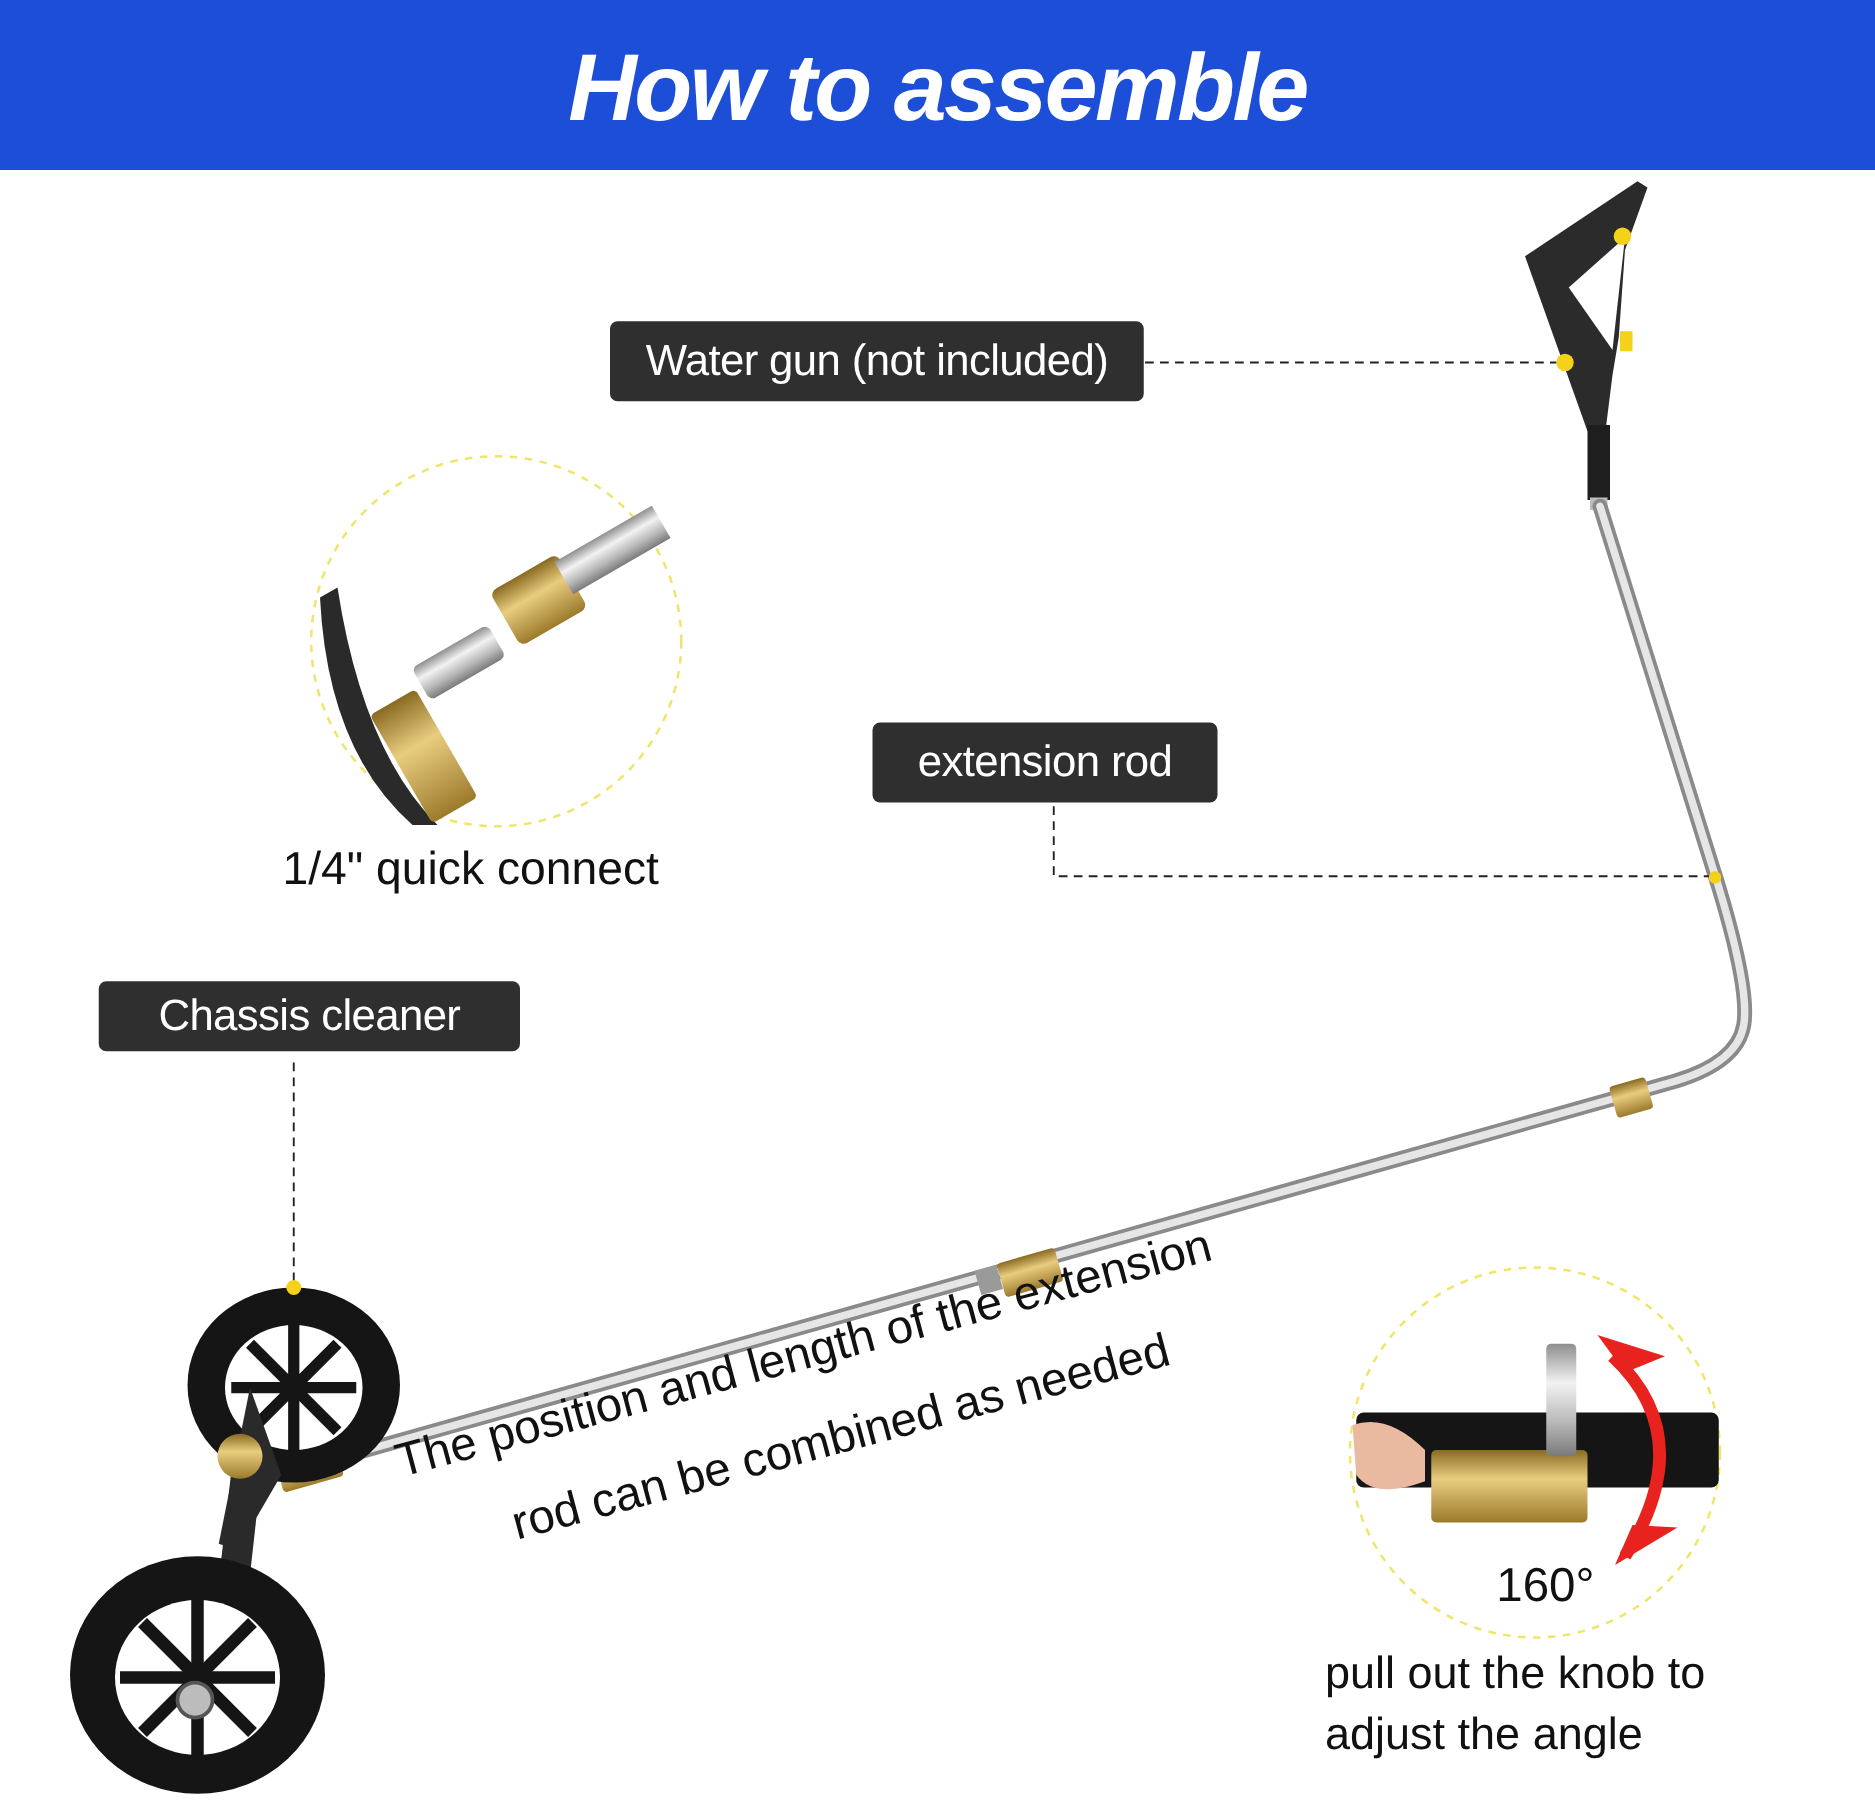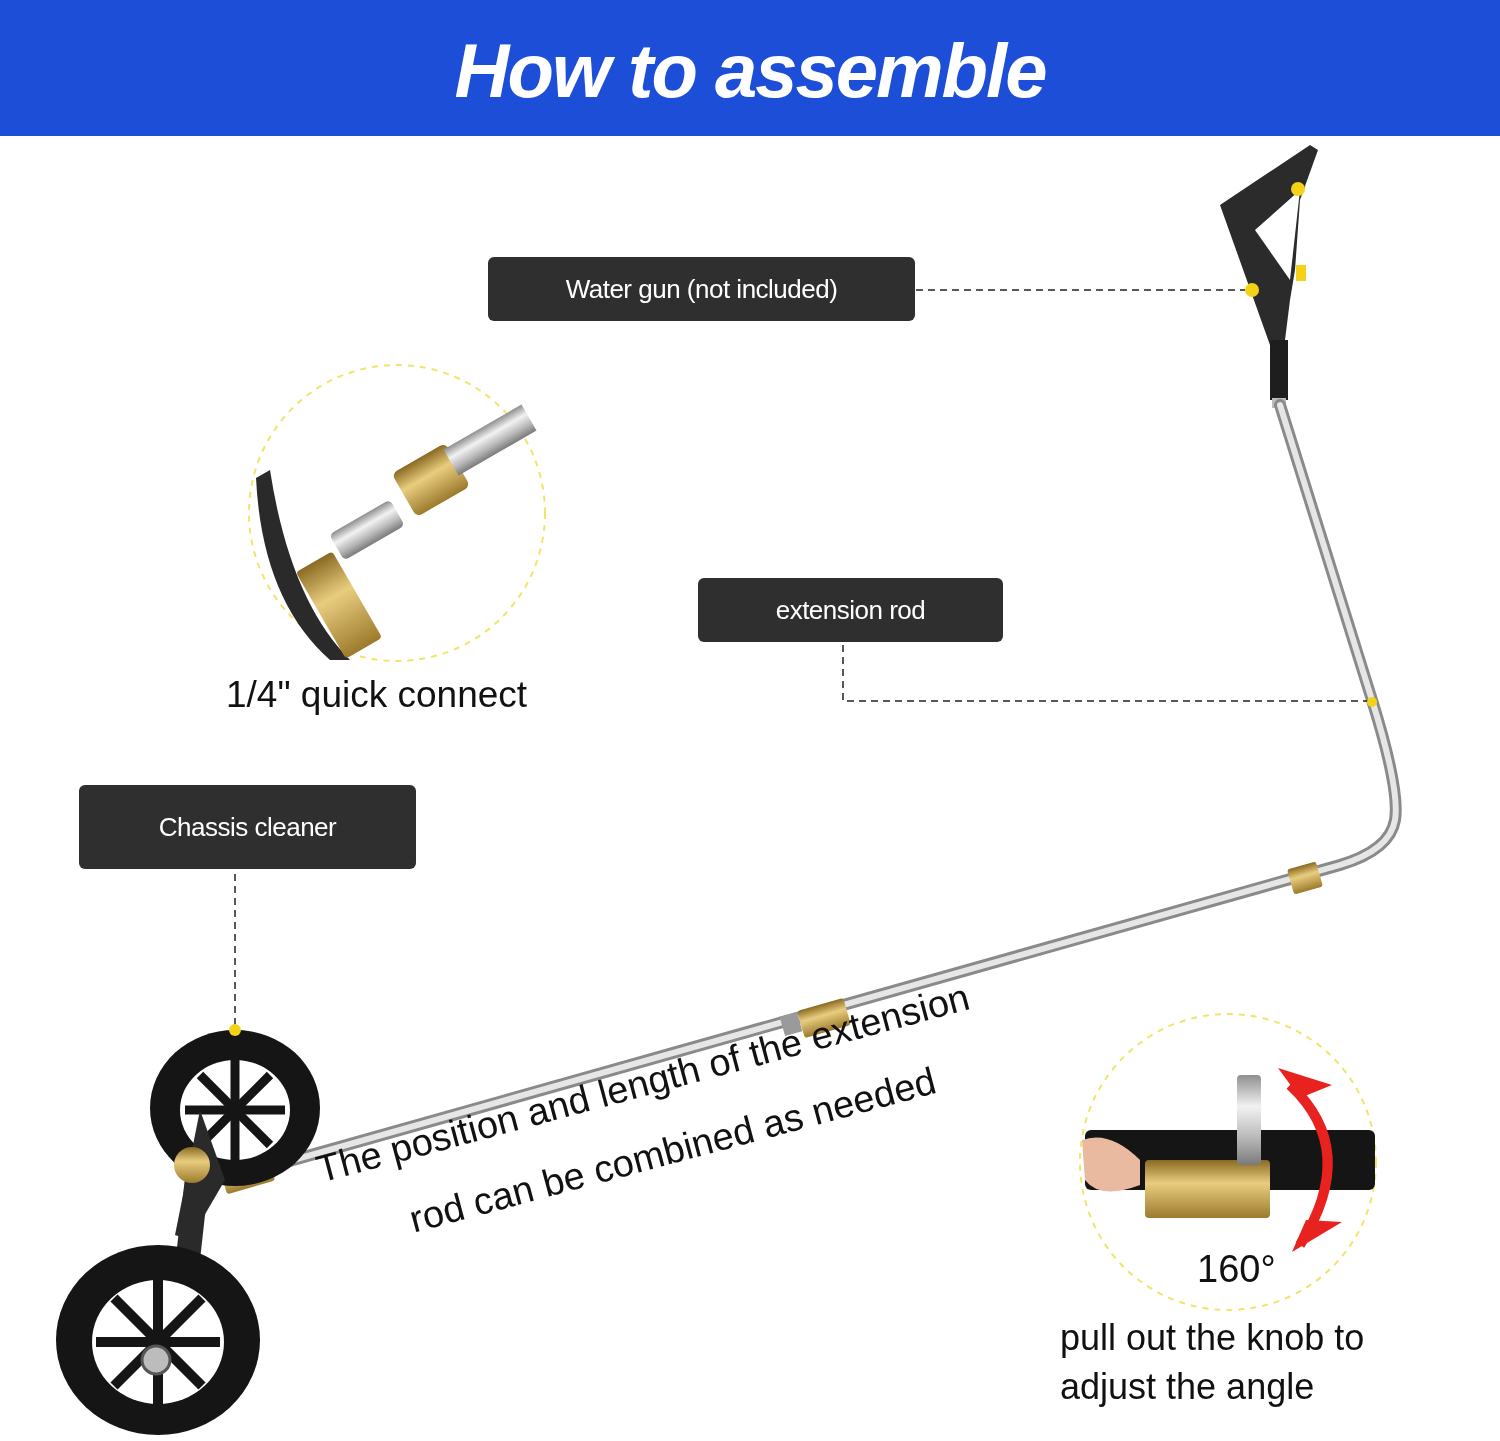--- a/index.html
+++ b/index.html
@@ -11,21 +11,21 @@
     position: absolute; left: 0; top: 0; width: 1500px; height: 136px;
     background: #1d4ed8; display: flex; align-items: center; justify-content: center;
   }
   .header-title {
     color: #ffffff; font-size: 76px; font-weight: bold; font-style: italic;
     letter-spacing: -2px; transform: translateY(2px);
   }
   .label-box {
     position: absolute; background: #2f2f2f; color: #ffffff; border-radius: 6px;
     display: flex; align-items: center; justify-content: center;
-    font-size: 26px; letter-spacing: -0.5px;
+    font-size: 35px; letter-spacing: -0.5px;
   }
   .plain-text {
     position: absolute; color: #111111; font-size: 36px; white-space: nowrap;
   }
   svg.art { position: absolute; left: 0; top: 0; }
 </style>
 </head>
 <body>
 
 <div class="header">
@@ -119,25 +119,25 @@
     <path d="M1290,1085 Q1360,1150 1300,1245" fill="none" stroke="#e8231f" stroke-width="10"></path>
     <polygon points="1278,1068 1332,1085 1300,1098" fill="#e8231f"></polygon>
     <polygon points="1292,1252 1342,1222 1306,1220" fill="#e8231f"></polygon>
   </g>
 </svg>
 
 <div class="label-box" style="left:488px; top:257px; width:427px; height:64px;">
   <span>Water gun (not included)</span>
 </div>
 
-<div class="label-box" style="left:698px; top:578px; width:305px; height:64px;">
+<div class="label-box" style="left:698px; top:578px; width:276px; height:64px;">
   <span>extension rod</span>
 </div>
 
-<div class="label-box" style="left:79px; top:785px; width:337px; height:84px;">
+<div class="label-box" style="left:79px; top:785px; width:337px; height:56px;">
   <span>Chassis cleaner</span>
 </div>
 
 <div class="plain-text" style="left:226px; top:674px; font-size:37px;">1/4" quick connect</div>
 
 <div class="plain-text" style="left:1197px; top:1248px; font-size:38px;">160°</div>
 
 <div class="plain-text" style="left:1060px; top:1317px; width:340px; font-size:36px;">pull out the knob to</div>
 <div class="plain-text" style="left:1060px; top:1366px; width:340px; text-align:left; font-size:36px;">adjust the angle</div>
 

